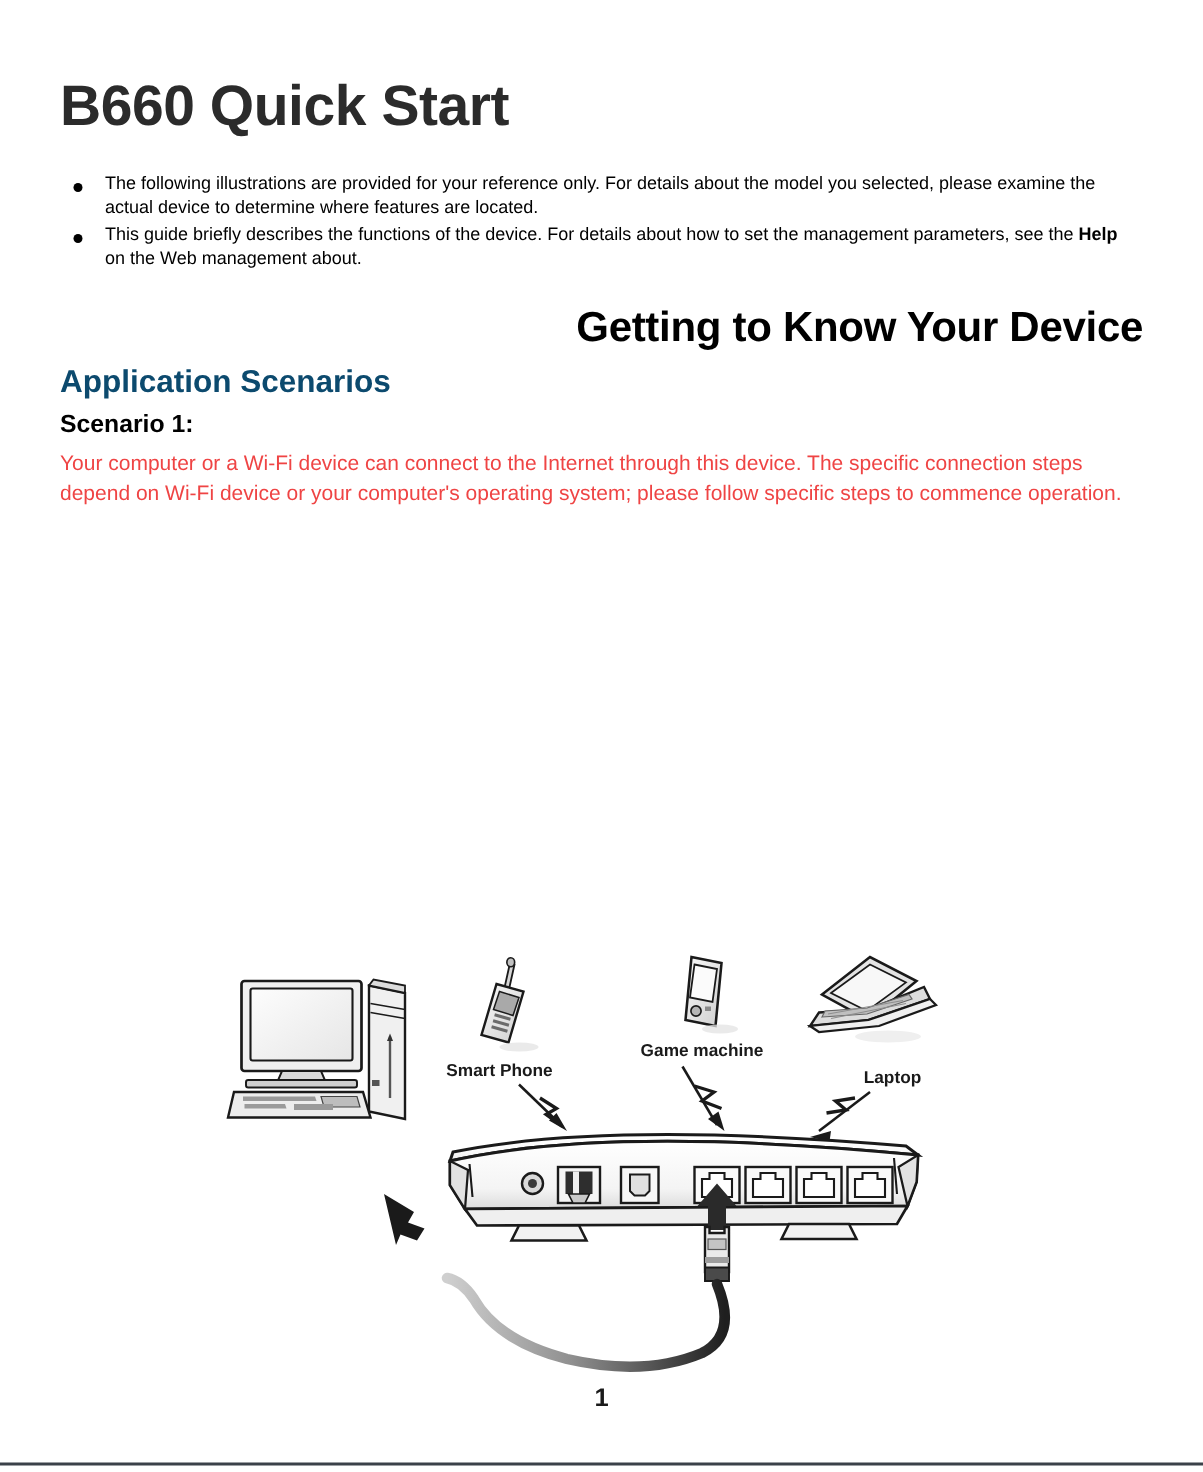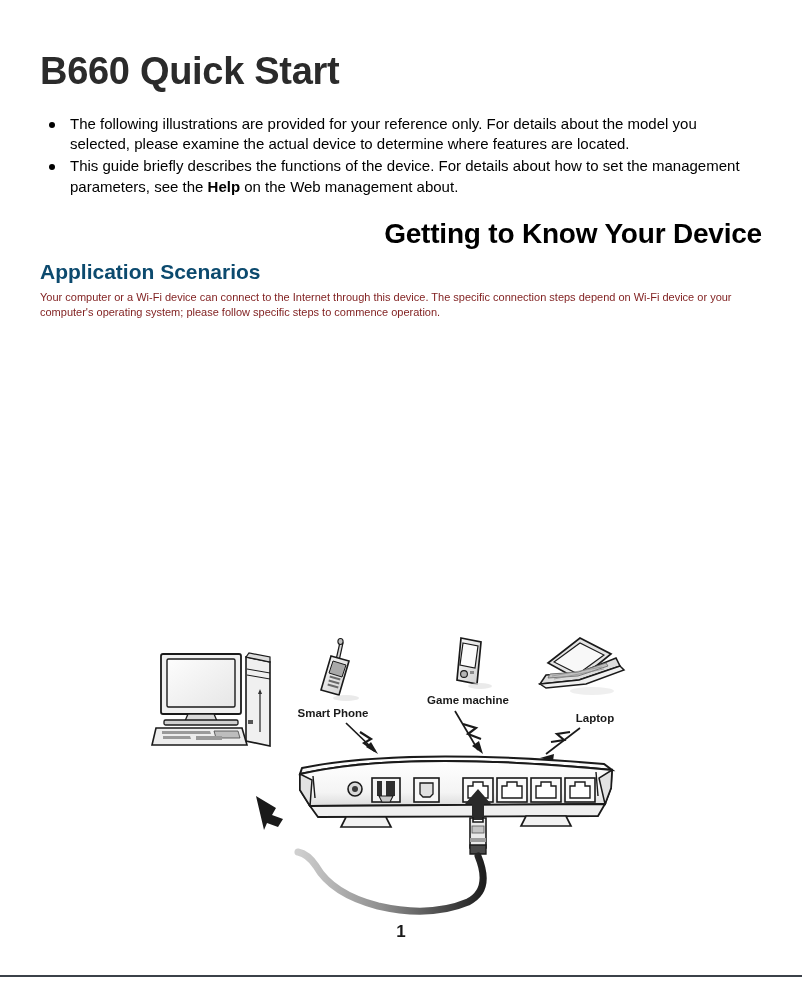--- a/index.html
+++ b/index.html
@@ -63,35 +63,35 @@
   }
   .note-label {
     font-size: 16.5px;
     font-weight: bold;
     color: #000;
     margin: 0 0 4px 0;
   }
 
   
   .para {
-    font-size: 11px;
+    font-size: 14px;
     line-height: 1.37;
     margin: 0 0 0 0;
-    color: #7f1d1d;
+    color: #ef4444;
   }
   ul.bullets {
     list-style: none;
     margin: 0;
     padding: 0;
   }
   ul.bullets > li {
     position: relative;
     padding-left: 30px;
     margin-bottom: 1px;
-    font-size: 15px;
+    font-size: 12px;
     line-height: 1.37;
     width: 710px;
     box-sizing: border-box;
   }
   ul.bullets > li .dot {
     position: absolute;
     left: 9px;
     top: 8px;
     width: 6px;
     height: 6px;
@@ -147,20 +147,21 @@
       <li>
         <span class="dot"></span>
         <span>This guide briefly describes the functions of the device. For details about how to set the management parameters, see the </span><b class="inline-bold">Help</b><span> on the Web management about.</span>
       </li>
     </ul>
 
     <h2 class="h1">Getting to Know Your Device</h2>
 
     <h3 class="h2">Application Scenarios</h3>
 
+    <h4 class="h3">Scenario 1:</h4>
 
     <p class="para">Your computer or a Wi-Fi device can connect to the Internet through this device. The specific connection steps depend on Wi-Fi device or your computer's operating system; please follow specific steps to commence operation.</p>
 
   </div>
 
   <div class="figure">
     <svg width="510" height="290" viewBox="0 0 510 290" xmlns="http://www.w3.org/2000/svg">
       <defs>
         <linearGradient id="gRouterTop" x1="0" y1="0" x2="0" y2="1">
           <stop offset="0%" stop-color="#ffffff"></stop>

